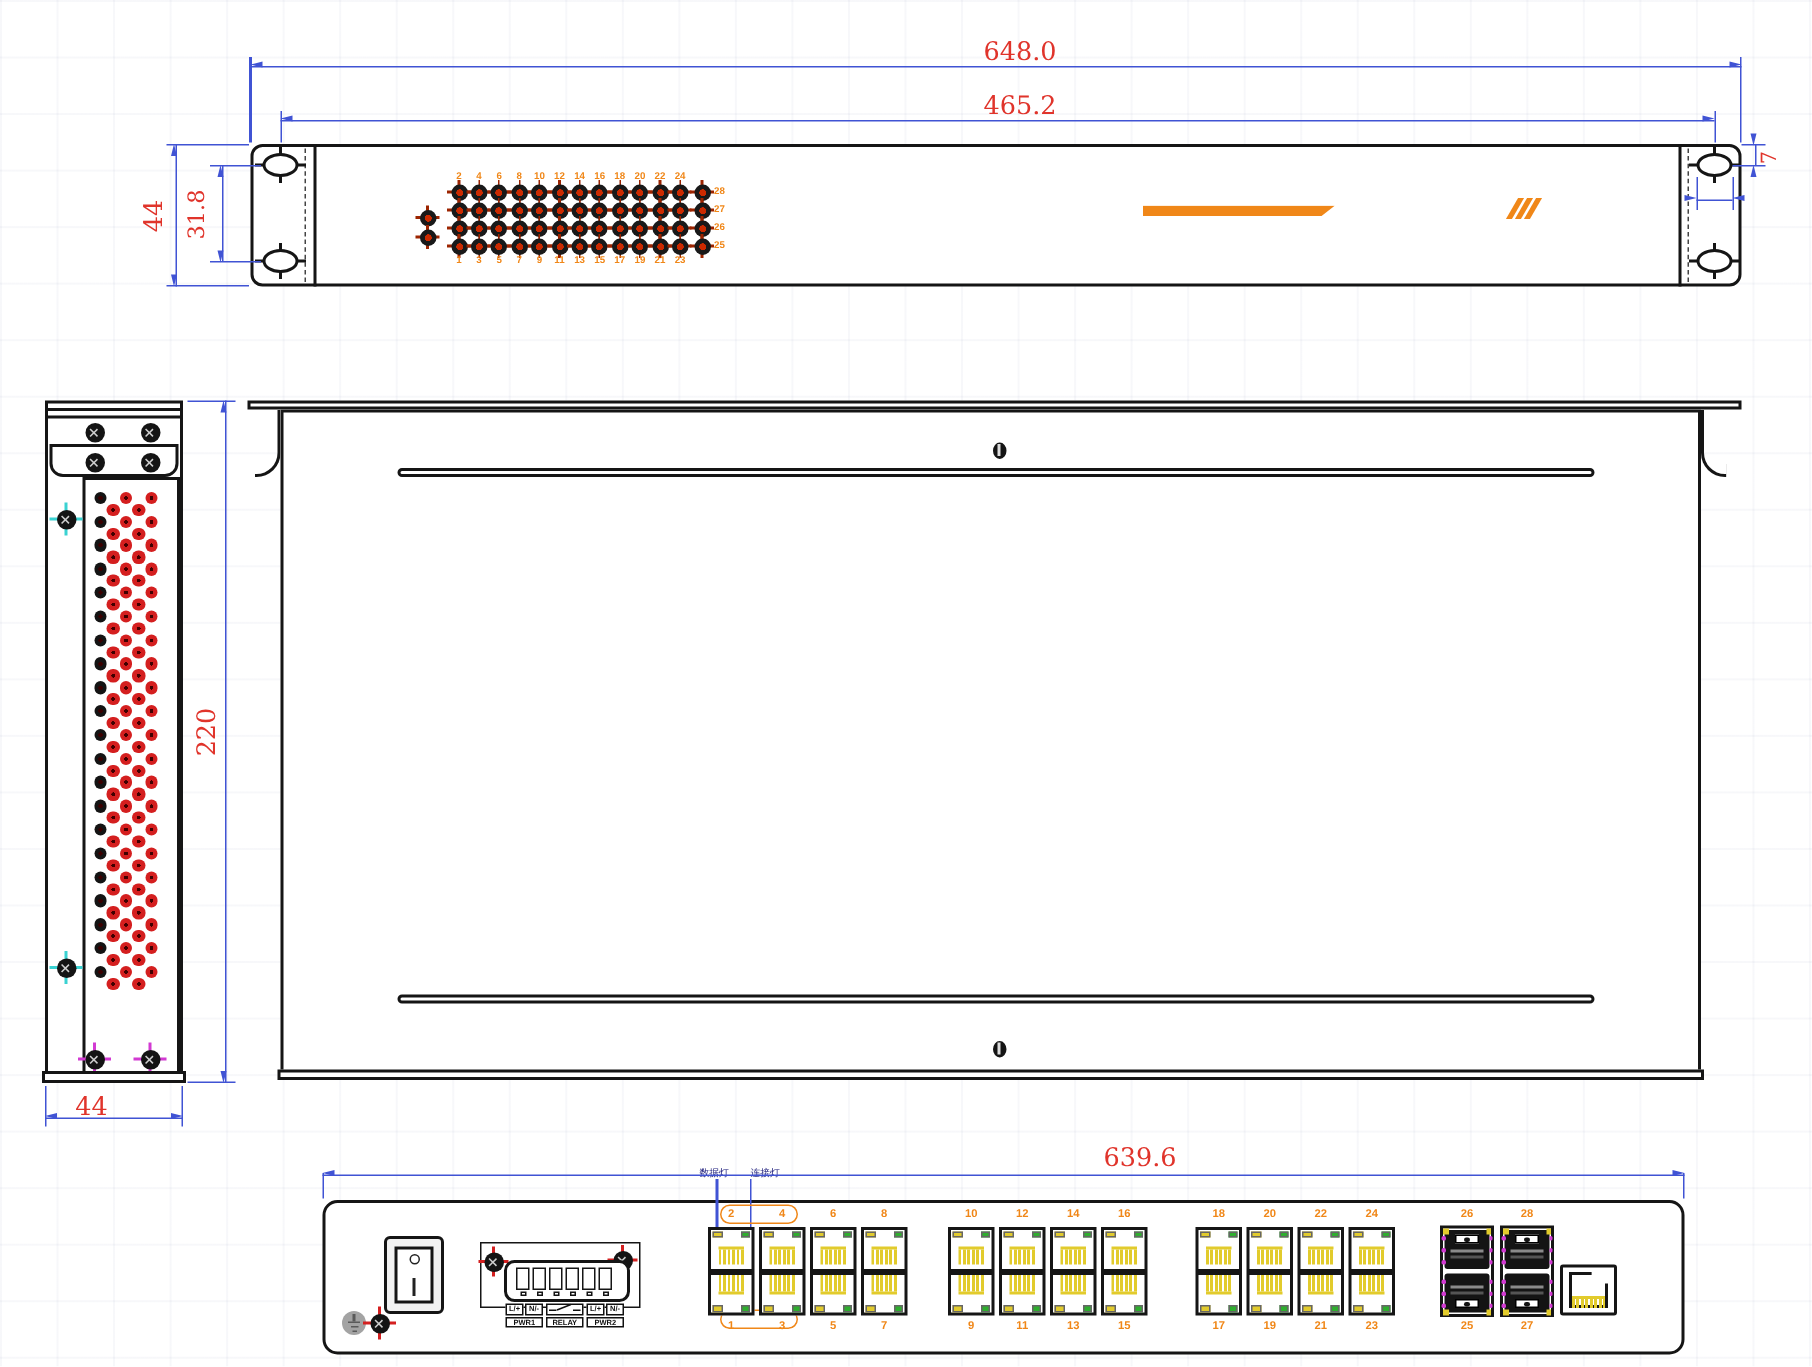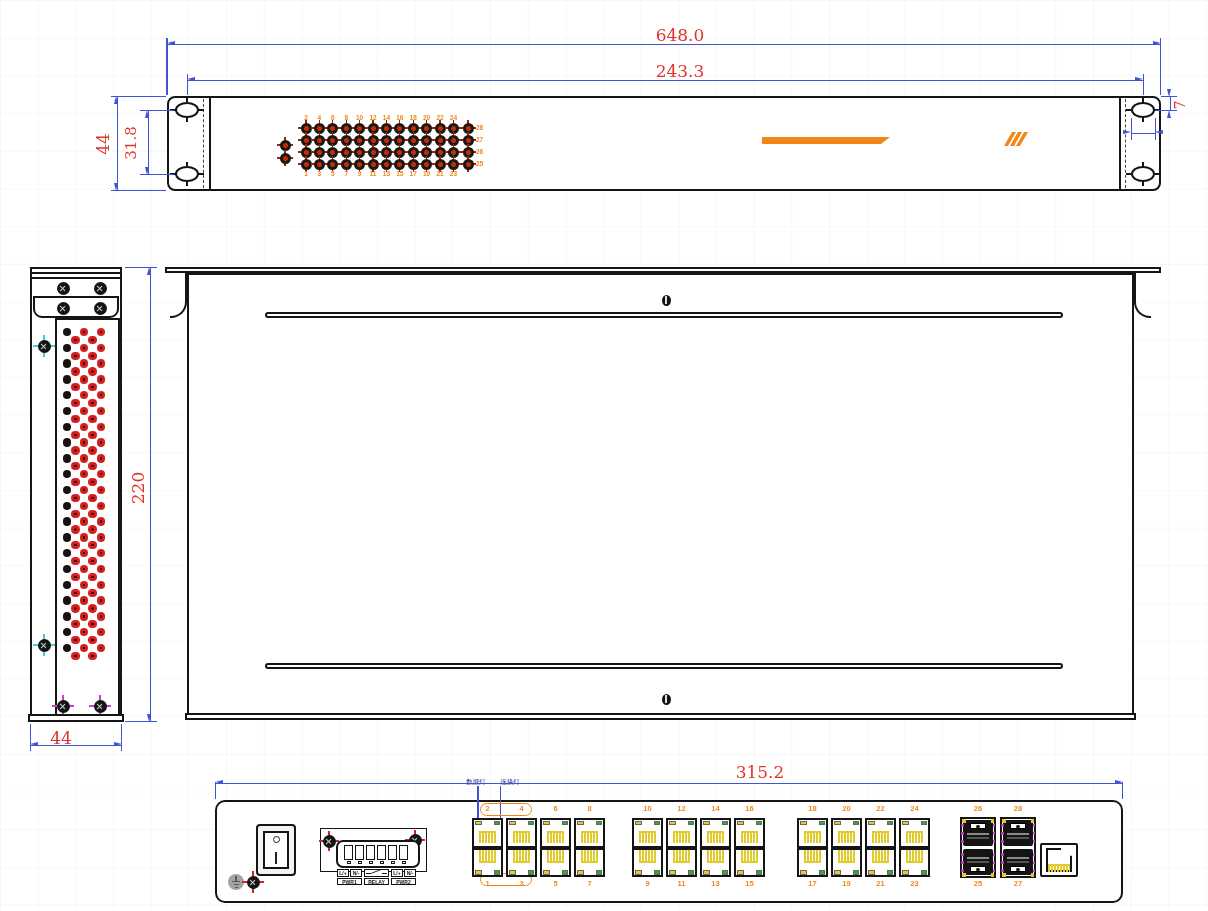--- a/index.html
+++ b/index.html
@@ -27,29 +27,29 @@
   .ar-r{border-top:2.6px solid transparent;border-bottom:2.6px solid transparent;border-left:8px solid #4053d4}
   .ar-u{border-left:2.6px solid transparent;border-right:2.6px solid transparent;border-bottom:8px solid #4053d4}
   .ar-d{border-left:2.6px solid transparent;border-right:2.6px solid transparent;border-top:8px solid #4053d4}
 </style>
 </head>
 <body>
 
 <div id="cv">
 
   <span class="dimtxt f17" style="left:600px;top:25px;width:160px">648.0</span>
-  <span class="dimtxt f17" style="left:600px;top:61px;width:160px">243.3</span>
+  <span class="dimtxt f17" style="left:600px;top:61px;width:160px">465.2</span>
   <span class="dimtxt f17 rot" style="left:86px;top:134px;width:34px">44</span>
   <span class="dimtxt rot" style="left:109px;top:134px;width:44px;font-size:15px">31.8</span>
   <span class="dimtxt f14 rot" style="left:1172px;top:97px;width:16px">7</span>
   <span class="dimtxt f14" style="left:1128px;top:135px;width:30px">11</span>
 
   <span class="dimtxt f17 rot" style="left:118px;top:478px;width:40px">220</span>
   <span class="dimtxt f17" style="left:41px;top:728px;width:40px">44</span>
-  <span class="dimtxt f17" style="left:680px;top:762px;width:160px">315.2</span>
+  <span class="dimtxt f17" style="left:680px;top:762px;width:160px">639.6</span>
 
   <span class="olab" style="left:274px;top:131px;font-size:6.5px">PWR</span>
   <span class="olab" style="left:274px;top:163px;font-size:6.5px">RUN</span>
 
   <span class="series-txt" style="left:893px;top:133px">RACK-MOUNTED SERIES</span>
   <span class="title-txt" style="left:760px;top:146px">INDUSTRIAL ETHERNET SWITCHES</span>
 
   <span class="blab" style="left:256px;top:813px;width:40px">ON</span>
   <span class="blab" style="left:256px;top:872px;width:40px">OFF</span>
   <span class="blab" style="left:335px;top:808px;width:80px">INPUT POWER</span>

